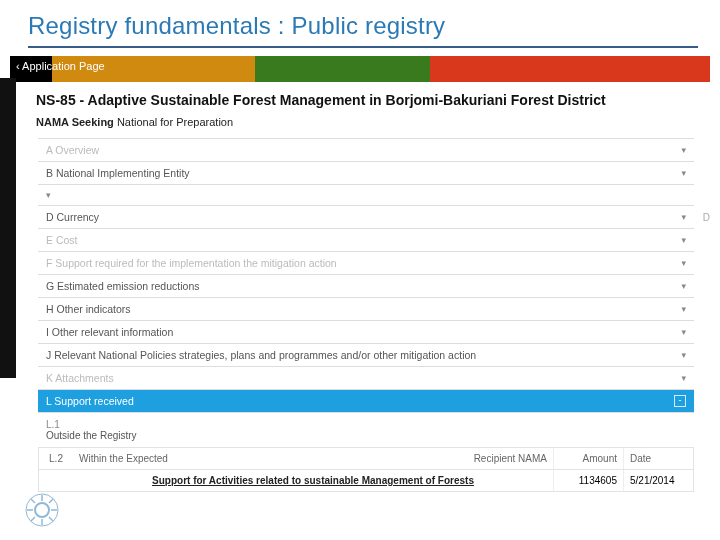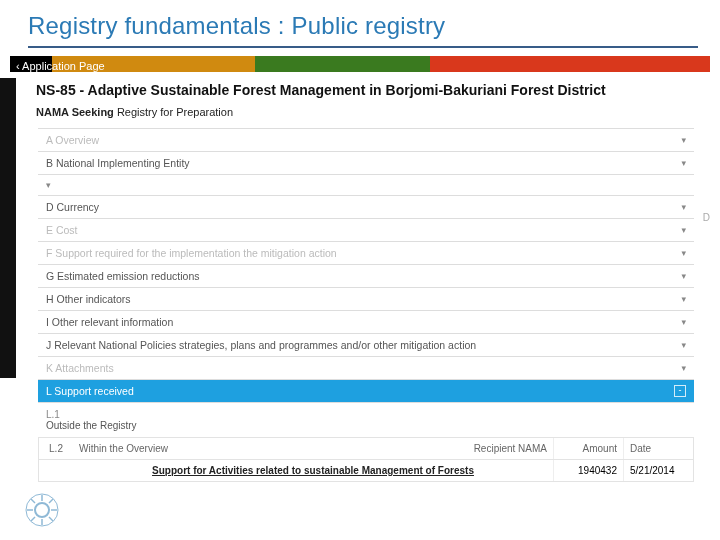--- a/index.html
+++ b/index.html
@@ -18,21 +18,21 @@
     padding: 12px 0 6px 28px;
     letter-spacing: 0.2px;
   }
   .title-rule {
     border: none;
     border-top: 2px solid #385c88;
     margin: 0 22px 8px 28px;
   }
   .banner {
     position: relative;
-    height: 16px;
+    height: 26px;
     background: linear-gradient(90deg,#000 0 6%, #d08a10 6% 35%, #3a7a1f 35% 60%, #d9381c 60% 100%);
     margin-left: 10px;
     margin-right: 10px;
   }
   .banner-crumb {
     position: absolute;
     left: 6px;
     top: 4px;
     color: #fff;
     font-size: 11px;
@@ -162,21 +162,21 @@
 
 <div class="banner">
   <div class="banner-crumb">‹ Application Page</div>
 </div>
 
 <div class="left-rail"></div>
 
 <div class="app">
   <div class="app-title">NS-85 - Adaptive Sustainable Forest Management in Borjomi-Bakuriani Forest District</div>
   <div class="app-section">
-    <b>NAMA Seeking</b><span> Registry for Preparation</span>
+    <b>NAMA Seeking</b><span> National for Preparation</span>
   </div>
 
   <div class="acc">
     <div class="acc-row dim">
         <span>A Overview</span>
         <span class="caret">▾</span>
       </div>
     <div class="acc-row">
         <span>B National Implementing Entity</span>
         <span class="caret">▾</span>
@@ -225,32 +225,32 @@
   <div class="sub">
     <div class="sub-row">
       <span class="sl">L.1</span>
       <span>Outside the Registry</span>
     </div>
   </div>
 
   <div class="table-wrap">
     <div class="thead">
       <div class="c-sl">L.2</div>
-      <div class="c-main"><span>Within the Overview</span>
+      <div class="c-main"><span>Within the Expected</span>
         <span style="float:right; color:#666;">Recipient NAMA</span>
       </div>
       <div class="c-amt">Amount</div>
       <div class="c-date">Date</div>
     </div>
     <div class="trow">
       <div class="c-sl"></div>
       <div class="c-main" style="text-align:center;">
         <a href="#">Support for Activities related to sustainable Management of Forests</a>
       </div>
-      <div class="c-amt">1940432</div>
+      <div class="c-amt">1134605</div>
       <div class="c-date">5/21/2014</div>
     </div>
   </div>
 </div>
 
 <div class="right-badge">D</div>
 
 <div class="logo">
   <svg viewBox="0 0 36 36">
     <circle cx="18" cy="18" r="16" fill="none" stroke="#8fb9d6" stroke-width="1"></circle>

